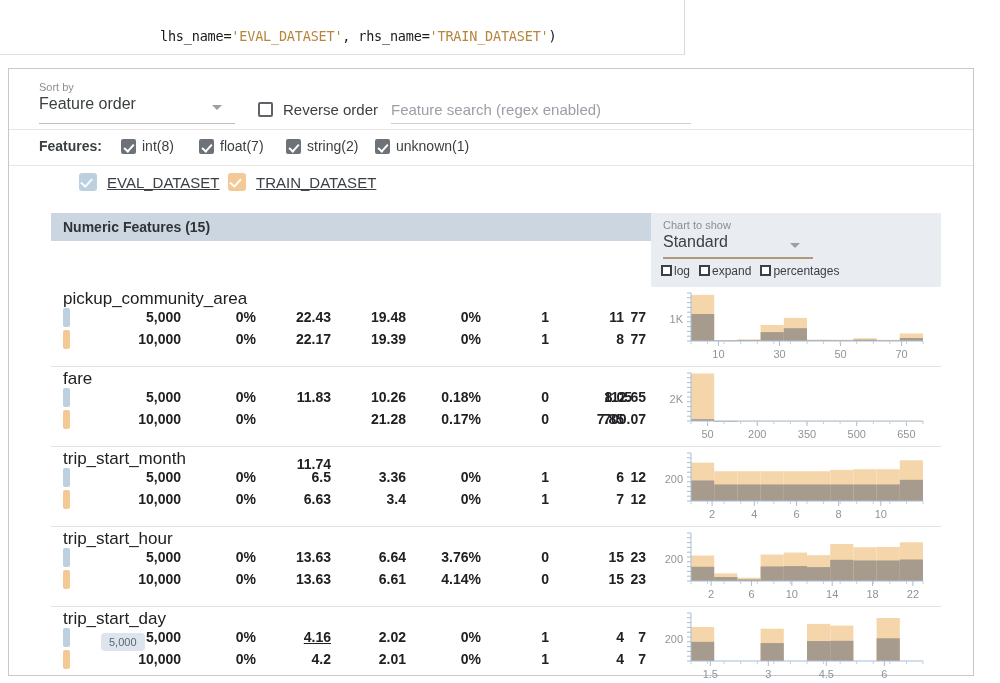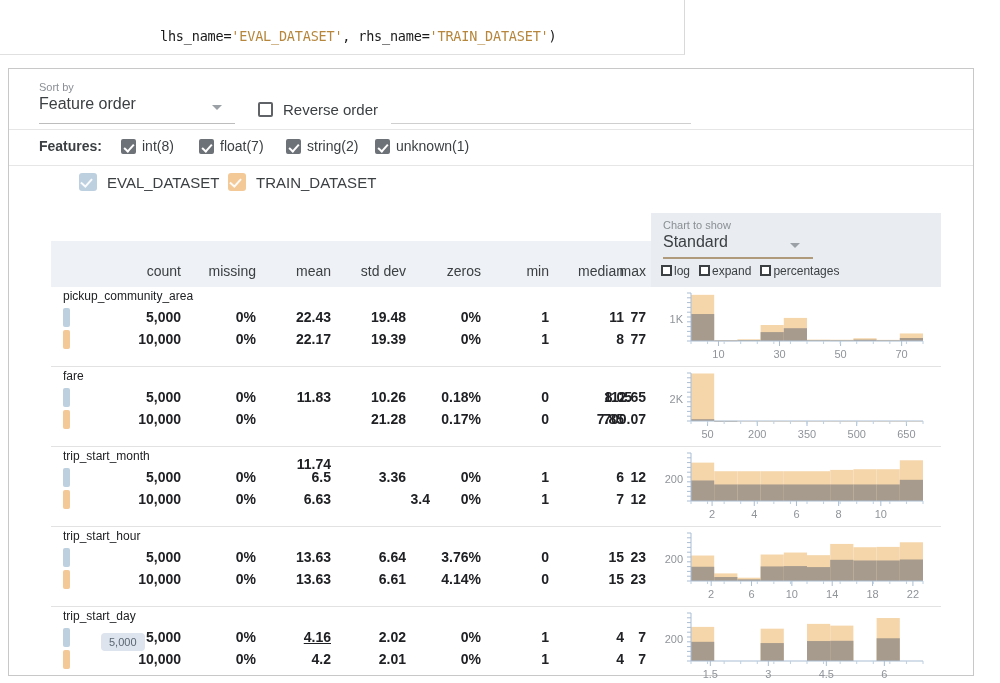--- a/index.html
+++ b/index.html
@@ -75,21 +75,21 @@
   .feat-item span{vertical-align:middle;}
 
   .row-datasets{position:absolute;left:0;top:96px;height:36px;width:964px;}
   .ds-item{position:absolute;top:7px;font-size:15px;color:#3c4043;white-space:nowrap;}
   .ds-box{display:inline-block;width:18px;height:18px;border-radius:3px;
           vertical-align:middle;margin-right:10px;position:relative;}
   .ds-box:after{
     content:"";position:absolute;left:4px;top:3px;width:5px;height:9px;
     border:solid rgba(255,255,255,0.9);border-width:0 2px 2px 0;transform:rotate(42deg);
   }
-  .ds-item span{vertical-align:middle;}
+  .ds-item span{vertical-align:middle;text-decoration:underline;}
 
   
   .panel{position:absolute;left:42px;top:144px;width:890px;height:460px;}
   .panel-title{
     position:absolute;left:0;top:0;width:600px;height:28px;
     background:#ccd6e0;font-size:14px;font-weight:bold;color:#2f3336;
     line-height:28px;padding-left:12px;box-sizing:border-box;
   }
   .chart-ctrl{
     position:absolute;left:600px;top:0;width:290px;height:74px;background:#e9edf2;
@@ -101,21 +101,21 @@
      border-left:5px solid transparent;border-right:5px solid transparent;border-top:5px solid #9aa0a6;}
   .cc-checks{position:absolute;left:10px;top:50px;font-size:12px;color:#3c4043;white-space:nowrap;}
   .cc-chk{display:inline-block;width:11px;height:11px;border:2px solid #3c4043;
           box-sizing:border-box;vertical-align:middle;margin-right:2px;background:#fff;}
   .cc-checks span.t{vertical-align:middle;margin-right:9px;}
 
   .colhead{position:absolute;left:0;top:28px;width:600px;height:46px;background:#eef1f5;}
   .colhead .ch{position:absolute;top:22px;font-size:14px;color:#3c4043;text-align:right;}
 
   .featrow{position:absolute;left:0;width:890px;height:80px;}
-  .fname{position:absolute;left:12px;top:2px;font-size:12px;color:#202124;}
+  .fname{position:absolute;left:12px;top:2px;font-size:17px;color:#202124;}
   .swatch{position:absolute;width:7px;height:19px;border-radius:2px;}
   .cell{position:absolute;font-size:14px;font-weight:bold;color:#202124;text-align:right;}
 
   
   .chartbox{position:absolute;left:600px;top:0;width:290px;height:80px;}
   .axis-lbl{font-family:"Liberation Sans",sans-serif;font-size:11px;fill:#8f9499;}
   .ytick-lbl{font-family:"Liberation Sans",sans-serif;font-size:11px;fill:#8f9499;}
 
   .tooltip{
     position:absolute;background:#dde4ed;border-radius:4px;
@@ -140,20 +140,23 @@
 
       <div class="row-sort">
         <div class="sortby-label">Sort by</div>
         <div class="sortby-value">Feature order</div>
         <div class="sortby-underline"></div>
         <div class="sortby-caret"></div>
 
         <span class="chk reverse-box"></span>
         <span class="reverse-label">Reverse order</span>
 
+        <div class="search-wrap">
+          <input class="search-input" type="text" placeholder="Feature search (regex enabled)" style="">
+        </div>
         <div class="search-underline"></div>
       </div>
 
       <div class="row-features">
         <div class="feat-label">Features:</div>
         <div class="feat-item" style="left:112px;">
           <span class="chk filled"></span><span>int(8)</span>
         </div>
         <div class="feat-item" style="left:190px;">
           <span class="chk filled"></span><span>float(7)</span>
@@ -171,41 +174,32 @@
           <span class="ds-box" style="background:#bdd0e0;"></span><span>EVAL_DATASET</span>
         </div>
         <div class="ds-item" style="left:219px;">
           <span class="ds-box" style="background:#f3c998;"></span><span>TRAIN_DATASET</span>
         </div>
       </div>
     </div>
 
     <div class="panel">
 
+      <div class="panel-title">Numeric Features (15)</div>
 
       <div class="chart-ctrl">
         <div class="cc-label">Chart to show</div>
         <div class="cc-value">Standard</div>
         <div class="cc-underline"></div>
         <div class="cc-caret"></div>
         <div class="cc-checks">
           <span class="cc-chk"></span><span class="t">log</span><span class="cc-chk"></span><span class="t">expand</span><span class="cc-chk"></span><span class="t">percentages</span>
         </div>
       </div>
 
-      <div class="colhead">
-        <div class="ch" style="left:40px;width:90px;">count</div>
-        <div class="ch" style="left:130px;width:75px;">missing</div>
-        <div class="ch" style="left:205px;width:75px;">mean</div>
-        <div class="ch" style="left:280px;width:75px;">std dev</div>
-        <div class="ch" style="left:355px;width:75px;">zeros</div>
-        <div class="ch" style="left:430px;width:68px;">min</div>
-        <div class="ch" style="left:498px;width:75px;">median</div>
-        <div class="ch" style="left:520px;width:75px;">max</div>
-      </div>
 
       <div id="rows">
           <div class="featrow" style="top: 74px;">
             <div class="fname">pickup_community_area</div>
             <div class="swatch" style="left: 12px; top: 21px; background: rgb(189, 208, 224);"></div>
             <div class="cell" style="left: 40px; top: 22px; width: 90px;">5,000</div>
             <div class="cell" style="left: 130px; top: 22px; width: 75px;">0%</div>
             <div class="cell" style="left: 205px; top: 22px; width: 75px;">22.43</div>
             <div class="cell" style="left: 280px; top: 22px; width: 75px;">19.48</div>
             <div class="cell" style="left: 355px; top: 22px; width: 75px;">0%</div>
@@ -365,21 +359,21 @@
             <div class="cell" style="left: 205px; top: 22px; width: 75px;">6.5</div>
             <div class="cell" style="left: 280px; top: 22px; width: 75px;">3.36</div>
             <div class="cell" style="left: 355px; top: 22px; width: 75px;">0%</div>
             <div class="cell" style="left: 430px; top: 22px; width: 68px;">1</div>
             <div class="cell" style="left: 498px; top: 22px; width: 75px;">6</div>
             <div class="cell" style="left: 520px; top: 22px; width: 75px;">12</div>
             <div class="swatch" style="left: 12px; top: 43px; background: rgb(243, 201, 152);"></div>
             <div class="cell" style="left: 40px; top: 44px; width: 90px;">10,000</div>
             <div class="cell" style="left: 130px; top: 44px; width: 75px;">0%</div>
             <div class="cell" style="left: 205px; top: 44px; width: 75px;">6.63</div>
-            <div class="cell" style="left: 280px; top: 44px; width: 75px; padding-left: 24px;">3.4</div>
+            <div class="cell" style="left: 280px; top: 44px; width: 75px;">3.4</div>
             <div class="cell" style="left: 355px; top: 44px; width: 75px;">0%</div>
             <div class="cell" style="left: 430px; top: 44px; width: 68px;">1</div>
             <div class="cell" style="left: 498px; top: 44px; width: 75px;">7</div>
             <div class="cell" style="left: 520px; top: 44px; width: 75px;">12</div>
             <div class="chartbox"><svg width="290" height="80">
                 <rect x="40" y="15.599999999999994" width="23.200000000000003" height="38.400000000000006" fill="#f5d6ab"></rect>
                 <rect x="63.2" y="24.206896551724135" width="23.200000000000003" height="29.793103448275865" fill="#f5d6ab"></rect>
                 <rect x="86.4" y="24.206896551724135" width="23.19999999999999" height="29.793103448275865" fill="#f5d6ab"></rect>
                 <rect x="109.6" y="24.206896551724135" width="23.200000000000017" height="29.793103448275865" fill="#f5d6ab"></rect>
                 <rect x="132.8" y="24.206896551724135" width="23.19999999999999" height="29.793103448275865" fill="#f5d6ab"></rect>

